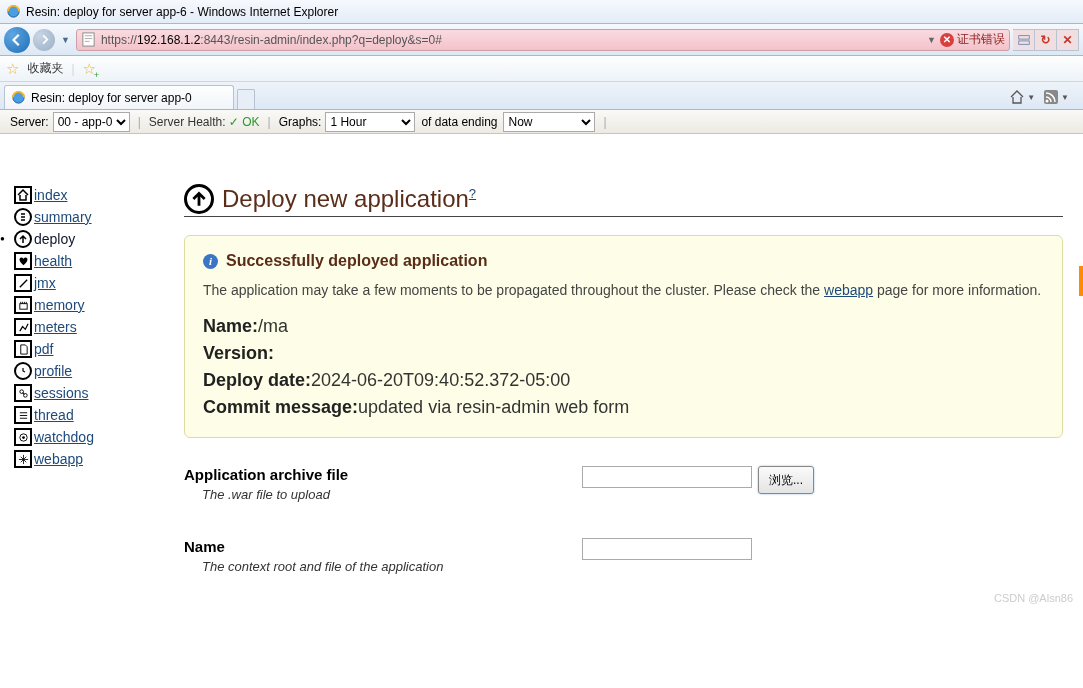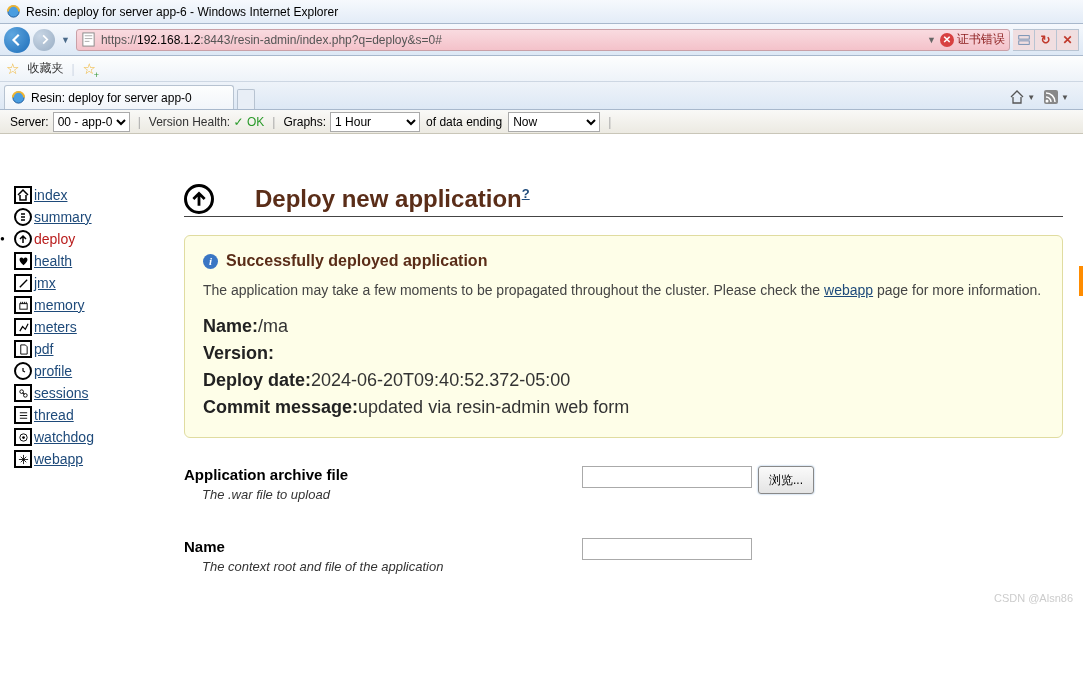--- a/index.html
+++ b/index.html
@@ -50,21 +50,21 @@
 .sidebar li .ico-box { width: 18px; height: 18px; border: 2px solid #000; display: inline-flex; align-items: center; justify-content: center; font-size: 11px; }
 .sidebar li .ico-circ { width: 18px; height: 18px; border: 2px solid #000; border-radius: 50%; display: inline-flex; align-items: center; justify-content: center; font-size: 11px; }
 .sidebar li a { color: #1e4a7a; text-decoration: underline; }
 .sidebar li.active span.txt { color: #000; }
 .sidebar li.active { font-weight: normal; }
 .sidebar li .txt { cursor: pointer; }
 
 .main { flex: 1; padding-right: 20px; }
 .page-title { display: flex; align-items: center; gap: 8px; border-bottom: 1px solid #444; padding-bottom: 2px; margin-bottom: 18px; }
 .page-title .circ { width: 30px; height: 30px; border: 3px solid #000; border-radius: 50%; display: inline-flex; align-items: center; justify-content: center; }
-.page-title h1 { font-size: 24px; font-weight: bold; color: #5a2d18; margin-left: 33px; }
+.page-title h1 { font-size: 24px; font-weight: normal; color: #5a2d18; }
 .page-title .qm { font-size: 13px; color: #1e4a7a; text-decoration: underline; vertical-align: super; cursor: pointer; }
 
 .alert-box { background: #fefee8; border: 1px solid #e0dca0; border-radius: 6px; padding: 16px 18px; margin-bottom: 28px; }
 .alert-title { display: flex; align-items: center; gap: 8px; font-size: 16px; font-weight: bold; color: #5a2d18; margin-bottom: 10px; }
 .alert-title .info-ico { width: 15px; height: 15px; background: #3a76c4; border-radius: 50%; color: #fff; display: inline-flex; align-items: center; justify-content: center; font-size: 11px; font-style: italic; font-family: serif; }
 .alert-body { color: #444; line-height: 1.5; font-size: 14px; }
 .alert-body a { color: #1e4a7a; text-decoration: underline; cursor: pointer; }
 .alert-meta { margin-top: 12px; font-size: 18px; color: #333; line-height: 1.5; }
 .alert-meta b { color: #222; }
 
@@ -170,21 +170,21 @@
   </div>
 </div>
 
 <div class="page">
   <div class="orange-edge"></div>
 
   <div class="status-bar">
     <span class="lbl">Server:</span>
     <select><option>00 - app-0</option></select>
     <span class="sep2">|</span>
-    <span class="health">Version Health:</span>
+    <span class="health">Server Health:</span>
     <span class="ok-check">&nbsp;✓&nbsp;</span>
     <span class="ok">OK</span>
     <span class="sep2">|</span>
     <span class="lbl">Graphs:</span>
     <select style="width:90px"><option>1 Hour</option></select>
     <span class="lbl" style="padding:0 6px">of data ending</span>
     <select style="width:92px"><option>Now</option></select>
     <span class="sep2">|</span>
   </div>
 
@@ -208,21 +208,21 @@
             </span>
             <a class="txt">summary</a>
           </li>
         <li class="active" style="position:relative">
             <span style="position:absolute;left:-14px;top:6px;font-size:8px">●</span>
             <span class="ico-circ">
               <svg width="10" height="10" viewBox="0 0 10 10">
                 <path d="M5 9 V2 M2 5 L5 2 L8 5" fill="none" stroke="#000" stroke-width="1.5"></path>
               </svg>
             </span>
-            <span class="txt" style="color:#b91c1c">deploy</span>
+            <span class="txt" style="color:#0f172a">deploy</span>
           </li>
         <li>
             <span class="ico-box">
               <svg width="11" height="11" viewBox="0 0 12 12">
                 <path d="M6 10 C-2 4 3 -1 6 3 C9 -1 14 4 6 10 Z" fill="#000"></path>
               </svg>
             </span>
             <a class="txt">health</a>
           </li>
         <li>

